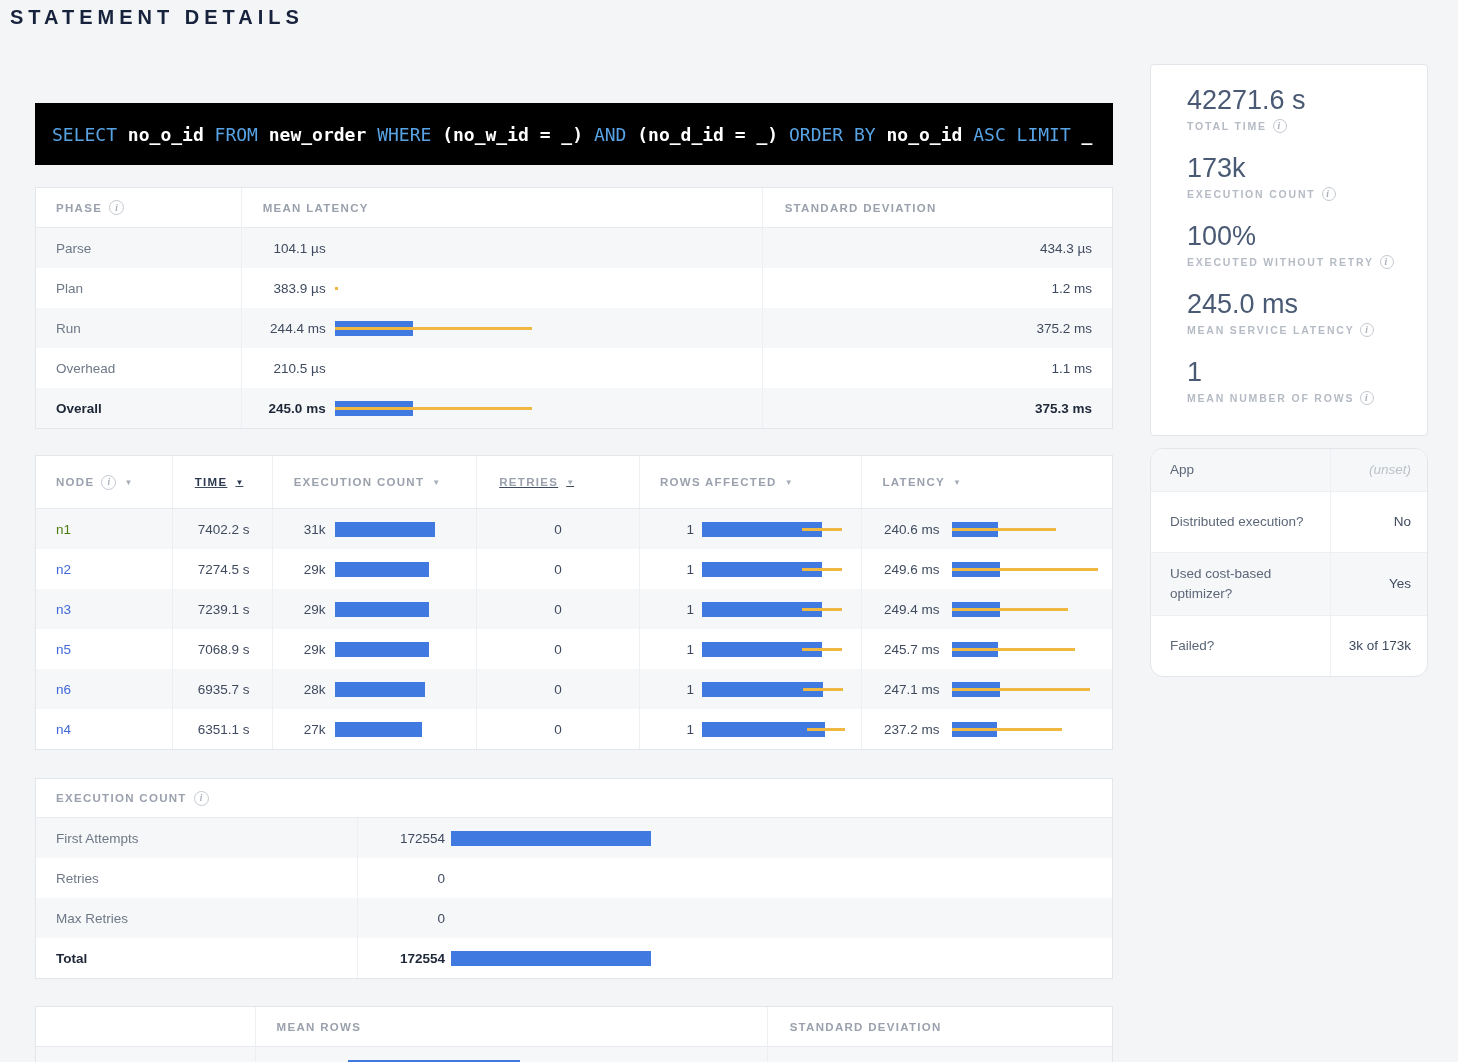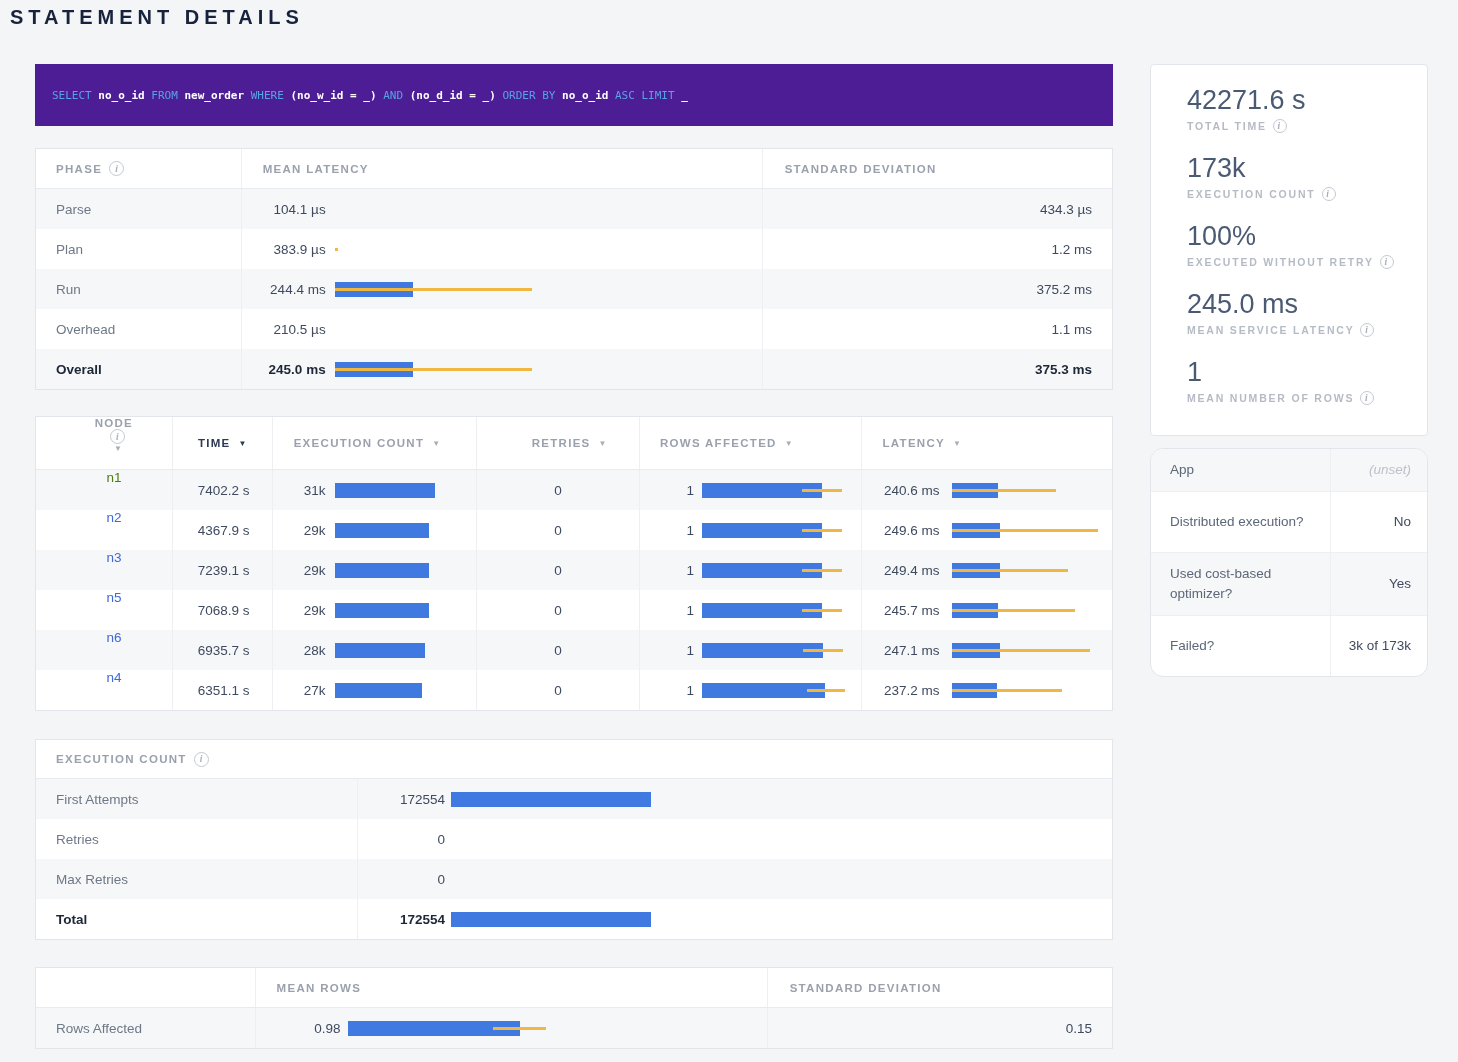--- a/index.html
+++ b/index.html
@@ -14,23 +14,23 @@
   .page-title {
     position:absolute; left:10px; top:6px; margin:0;
     font-size:20px; font-weight:700; letter-spacing:5px; color:#17223c;
   }
 
   .main { position:absolute; left:35px; top:64px; width:1078px; }
   .sidebar { position:absolute; left:1150px; top:64px; width:278px; }
 
   
   .sql-box {
-    height:62px; background:#4c1d95; display:flex; align-items:center;
+    height:62px; background:#000000; display:flex; align-items:center;
     padding:0 17px; margin-bottom:22px;
-    font-family:"DejaVu Sans Mono", monospace; font-size:11px; white-space:pre;
+    font-family:"DejaVu Sans Mono", monospace; font-size:18px; white-space:pre;margin-top:39px;
   }
   .sql-box .kw { color:#57a3e4; }
   .sql-box .idf { color:#ffffff; font-weight:700; }
 
   
   .tbl { background:#fff; border:1px solid #e2e5ea; }
   .trow { display:flex; height:40px; align-items:stretch; }
   .trow.stripe { background:#f6f7f8; }
   .cell {
     display:flex; align-items:center; height:100%;
@@ -67,27 +67,27 @@
   .phase { margin-bottom:26px; }
   .phase .c1 { width:206px; padding-left:20px; }
   .phase .c2 { width:522px; }
   .phase .c3 { width:350px; justify-content:flex-end; padding-right:20px; }
   .phase .c2 .rvalue { width:84px; text-align:right; display:block; }
   .phase .c2 .barwrap { margin-left:9px; }
 
   
   .node { margin-bottom:28px; }
   .node .thead { height:53px; }
-  .node .c1 { width:137px; padding-left:20px;flex-direction:column; }
+  .node .c1 { width:137px; padding-left:20px; }
   .node .c2 { width:100px; justify-content:flex-end; padding-right:22px; }
   .node .c3 { width:205px; }
   .node .c4 { width:163px; justify-content:center; }
   .node .c5 { width:222px; }
   .node .c6 { width:251px; }
-  .node .thead .c2, .node .thead .c4 { justify-content:center; padding-left:22px; }
+  .node .thead .c2, .node .thead .c4 { justify-content:flex-start; padding-left:22px;text-decoration:underline; }
   .node .c3 .rvalue { width:53px; text-align:right; display:block; }
   .node .c3 .barwrap { margin-left:9px; }
   .node .c5 .rvalue { width:54px; text-align:right; display:block; }
   .node .c5 .barwrap { margin-left:8px; }
   .node .c6 .rvalue { width:78px; text-align:right; display:block; }
   .node .c6 .barwrap { margin-left:12px; }
   .nodelink { color:#3f68d8; font-size:13.5px; text-decoration:none; cursor:pointer; }
 
   
   .exec { margin-bottom:27px; }
@@ -286,21 +286,21 @@
                 <div class="bar" style="width: 46px; background: rgb(64, 121, 223);"></div>
                 <div class="sd" style="left: 0px; width: 104px; background: rgb(240, 184, 64);"></div>
               </div>
             </div>
           </div>
           <div class="trow">
             <div class="cell c1">
               <a class="nodelink" style="color: rgb(63, 104, 216);">n2</a>
             </div>
             <div class="cell c2">
-              <span class="rvalue">4367.9 s</span>
+              <span class="rvalue">7274.5 s</span>
             </div>
             <div class="cell c3">
               <span class="rvalue">29k</span>
               <div class="barwrap" style="width: 94px;">
                 <div class="bar" style="width: 94px; background: rgb(64, 121, 223);"></div>
               </div>
             </div>
             <div class="cell c4">
               <span class="rvalue">0</span>
             </div>

